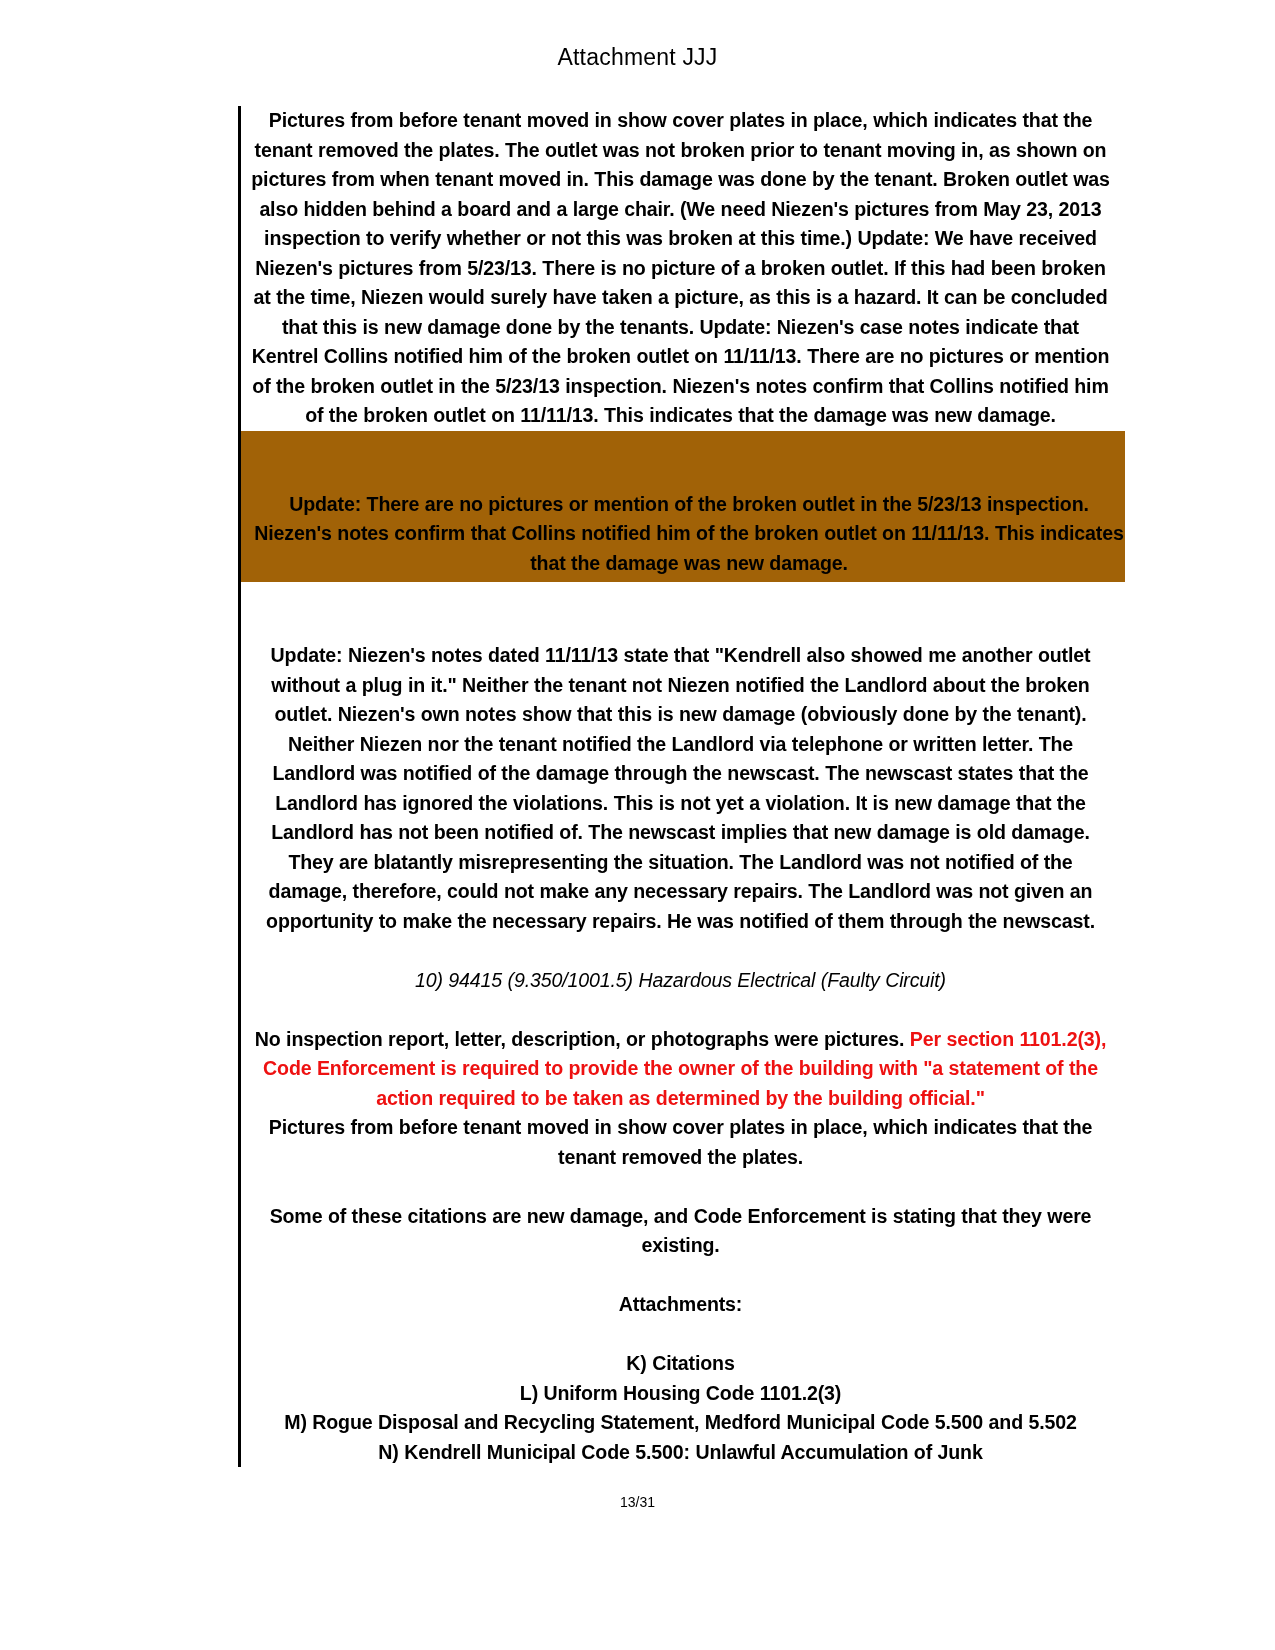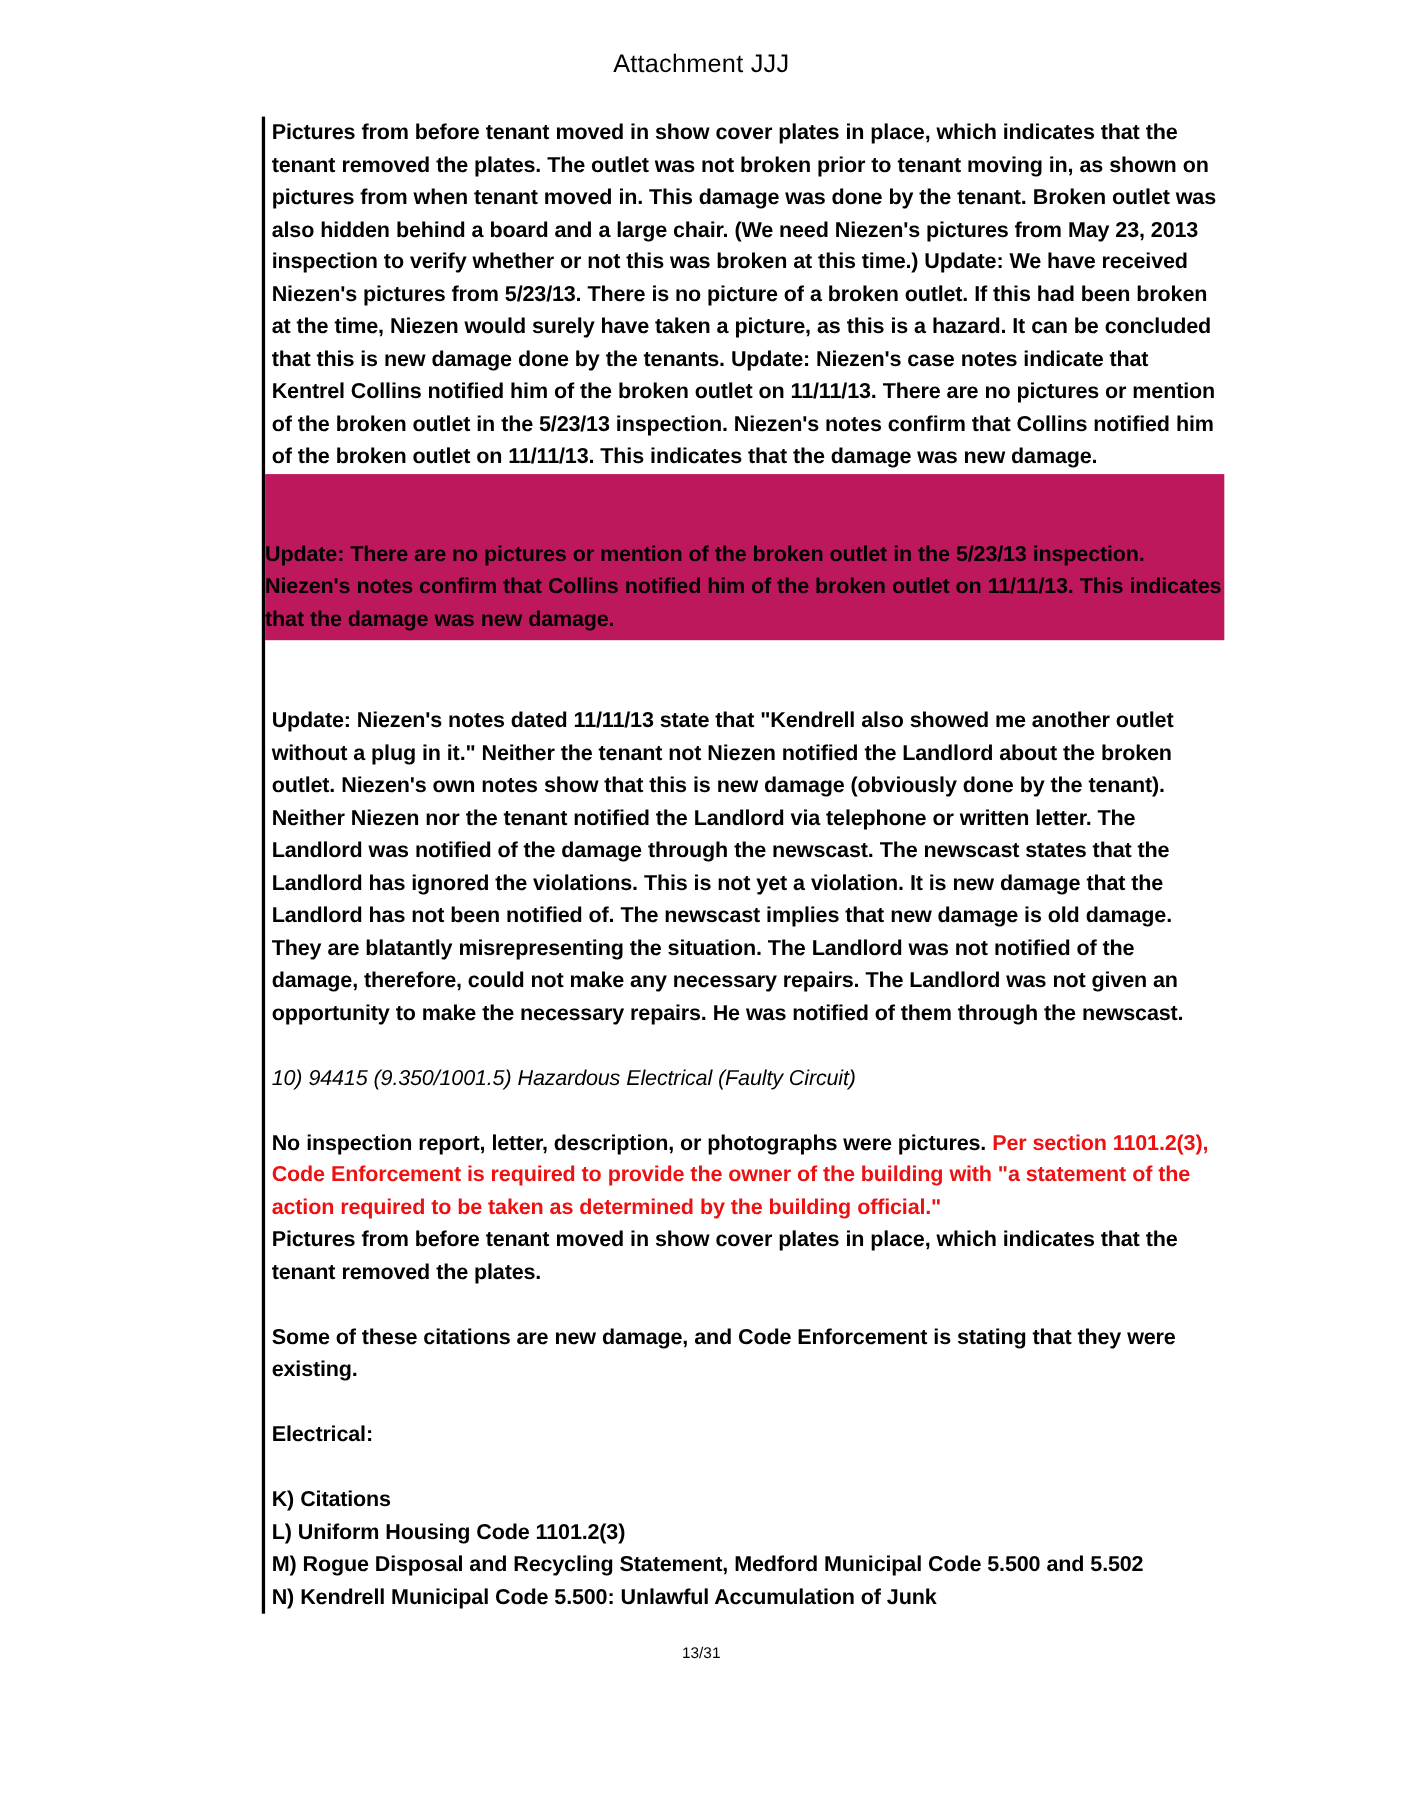--- a/index.html
+++ b/index.html
@@ -41,42 +41,43 @@
     font-weight: 400;
   }
   .body-block {
     position: absolute;
     top: 106px;
     left: 238px;
     width: 876px;
     border-left: 3px solid #000000;
     padding-left: 6px;
     box-sizing: border-box;
+    text-align: center;
   }
   p.para {
     margin: 0;
     font-size: 19.6px;
     line-height: 29.5px;
     font-weight: bold;
     letter-spacing: -0.15px;
     word-spacing: 0.2px;
   }
   p.regular {
     font-weight: normal;
     font-style: italic;
   }
   .spacer-sm { height: 29.5px; }
   .spacer-md { height: 59px; }
   .hl {
-    background: #be185d;
+    background: #a16207;
     display: block;
     padding-top: 59px;
     padding-bottom: 4px;
     margin-left: -6px;
-    padding-left: 0;
+    padding-left: 12px;
     width: 872px;
   }
   .red { color: #ee1111; }
   .attach-list p.para { font-weight: bold; }
 </style>
 </head>
 <body>
 
 <div class="page">
 
@@ -103,21 +104,21 @@
     <p class="para"><span>No inspection report, letter, description, or photographs were pictures.  </span><span class="red">Per section 1101.2(3), Code Enforcement is required to provide the owner of the building with "a statement of the action required to be taken as determined by the building official."</span></p>
 
     <p class="para">Pictures from before tenant moved in show cover plates in place, which indicates that the tenant removed the plates.</p>
 
     <div class="spacer-sm"></div>
 
     <p class="para">Some of these citations are new damage, and Code Enforcement is stating that they were existing.</p>
 
     <div class="spacer-sm"></div>
 
-    <p class="para">Electrical:</p>
+    <p class="para">Attachments:</p>
 
     <div class="spacer-sm"></div>
 
     <div class="attach-list">
       <p class="para">K)  Citations</p>
       <p class="para">L)  Uniform Housing Code 1101.2(3)</p>
       <p class="para">M)  Rogue Disposal and Recycling Statement, Medford Municipal Code 5.500 and 5.502</p>
       <p class="para">N)  Kendrell Municipal Code 5.500:  Unlawful Accumulation of Junk</p>
     </div>
 

